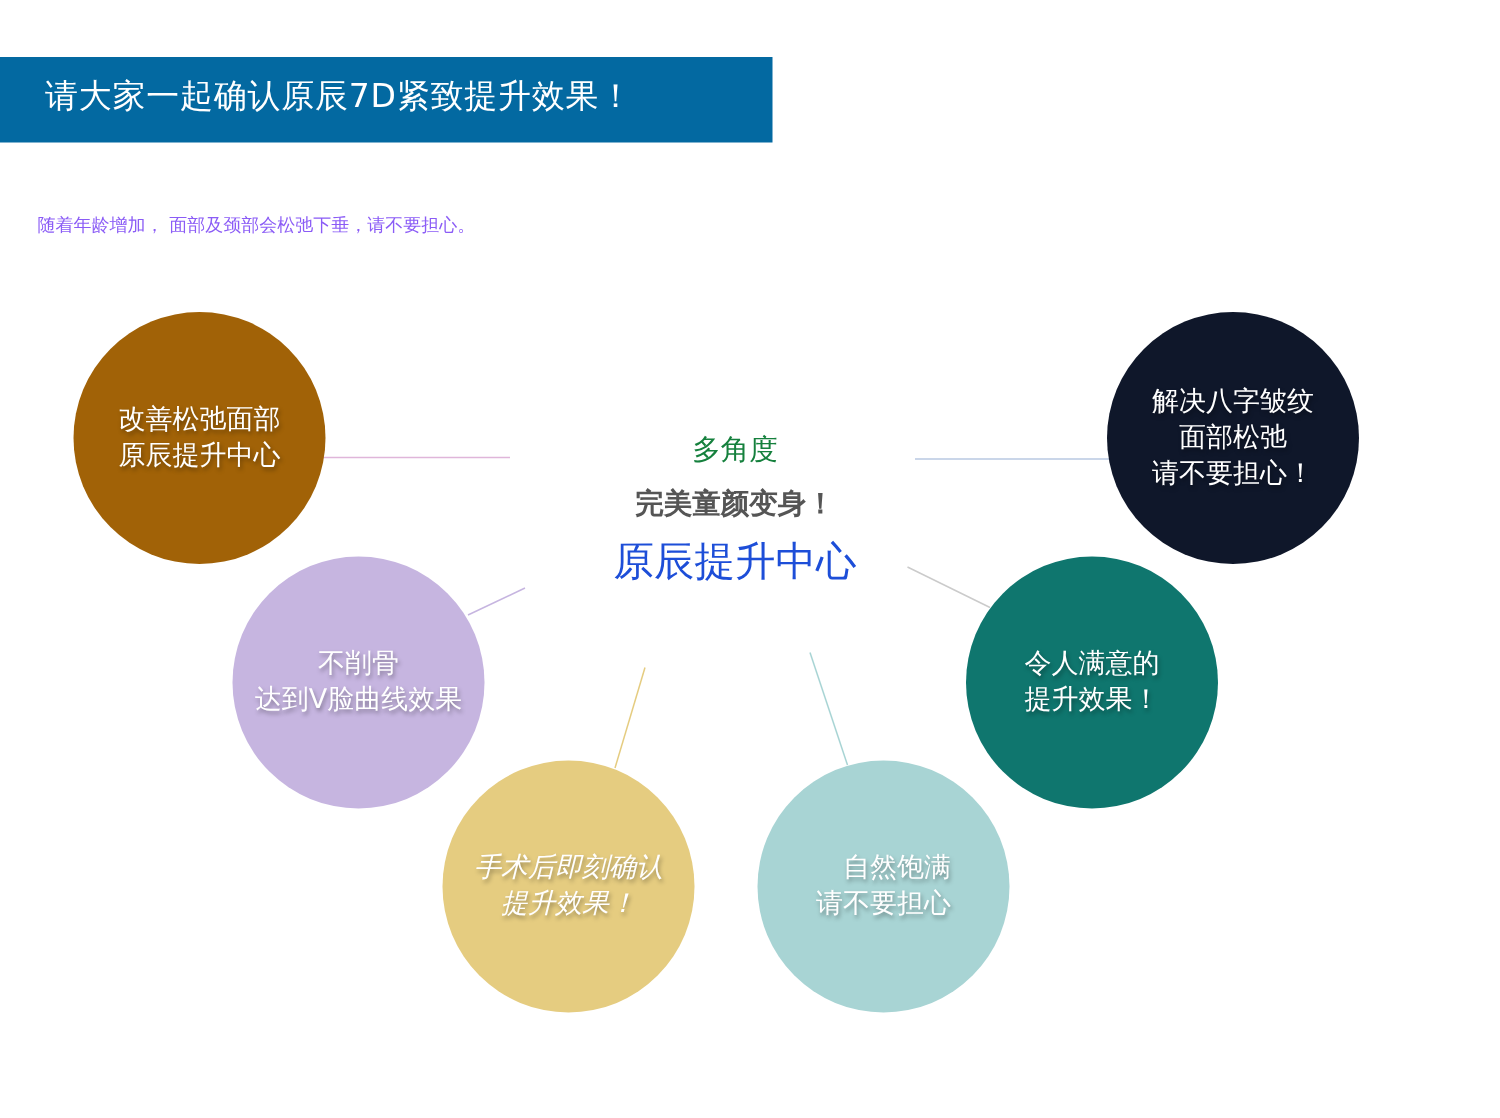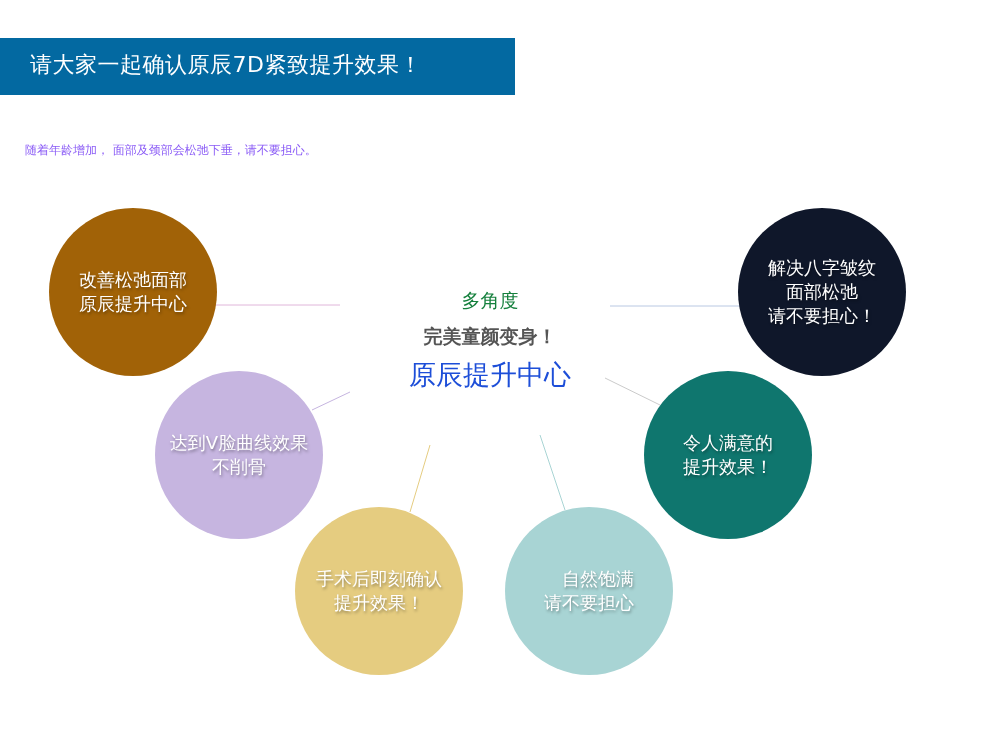--- a/index.html
+++ b/index.html
@@ -46,26 +46,26 @@
 
 <div class="circle" style="left:49px; top:208px; width:168px; height:168px; background:#a16207;">
   <div>
     <span>改善松弛面部</span>
     <span>原辰提升中心</span>
   </div>
 </div>
 
 <div class="circle" style="left:155px; top:371px; width:168px; height:168px; background:#c6b5e0;">
   <div>
+    <span>不削骨</span>
     <span>达到V脸曲线效果</span>
-    <span>不削骨</span>
   </div>
 </div>
 
-<div class="circle" style="left:295px; top:507px; width:168px; height:168px; background:#e5cc80;">
+<div class="circle" style="left:295px; top:507px; width:168px; height:168px; background:#e5cc80;font-style:italic;">
   <div>
     <span>手术后即刻确认</span>
     <span>提升效果！</span>
   </div>
 </div>
 
 <div class="circle" style="left:505px; top:507px; width:168px; height:168px; background:#a8d4d4;text-align:right;">
   <div>
     <span>自然饱满</span>
     <span>请不要担心</span>

